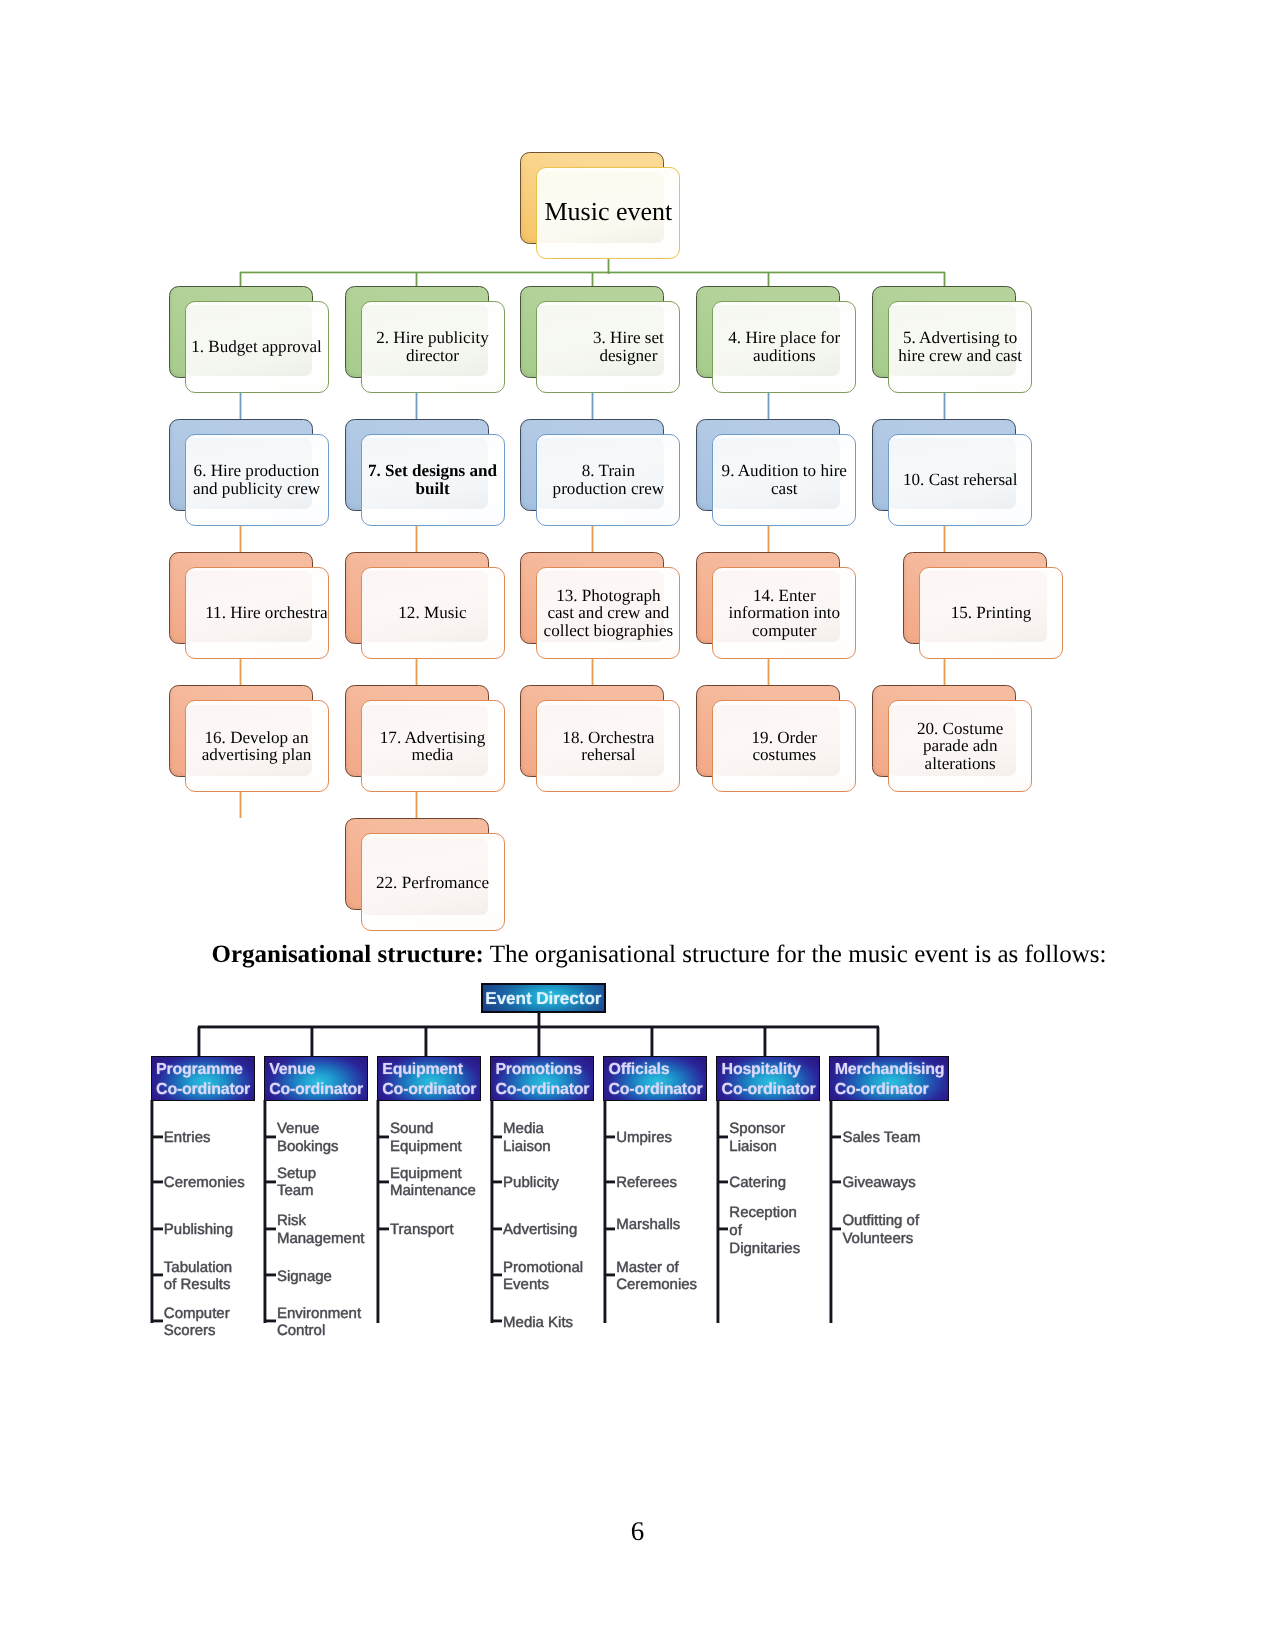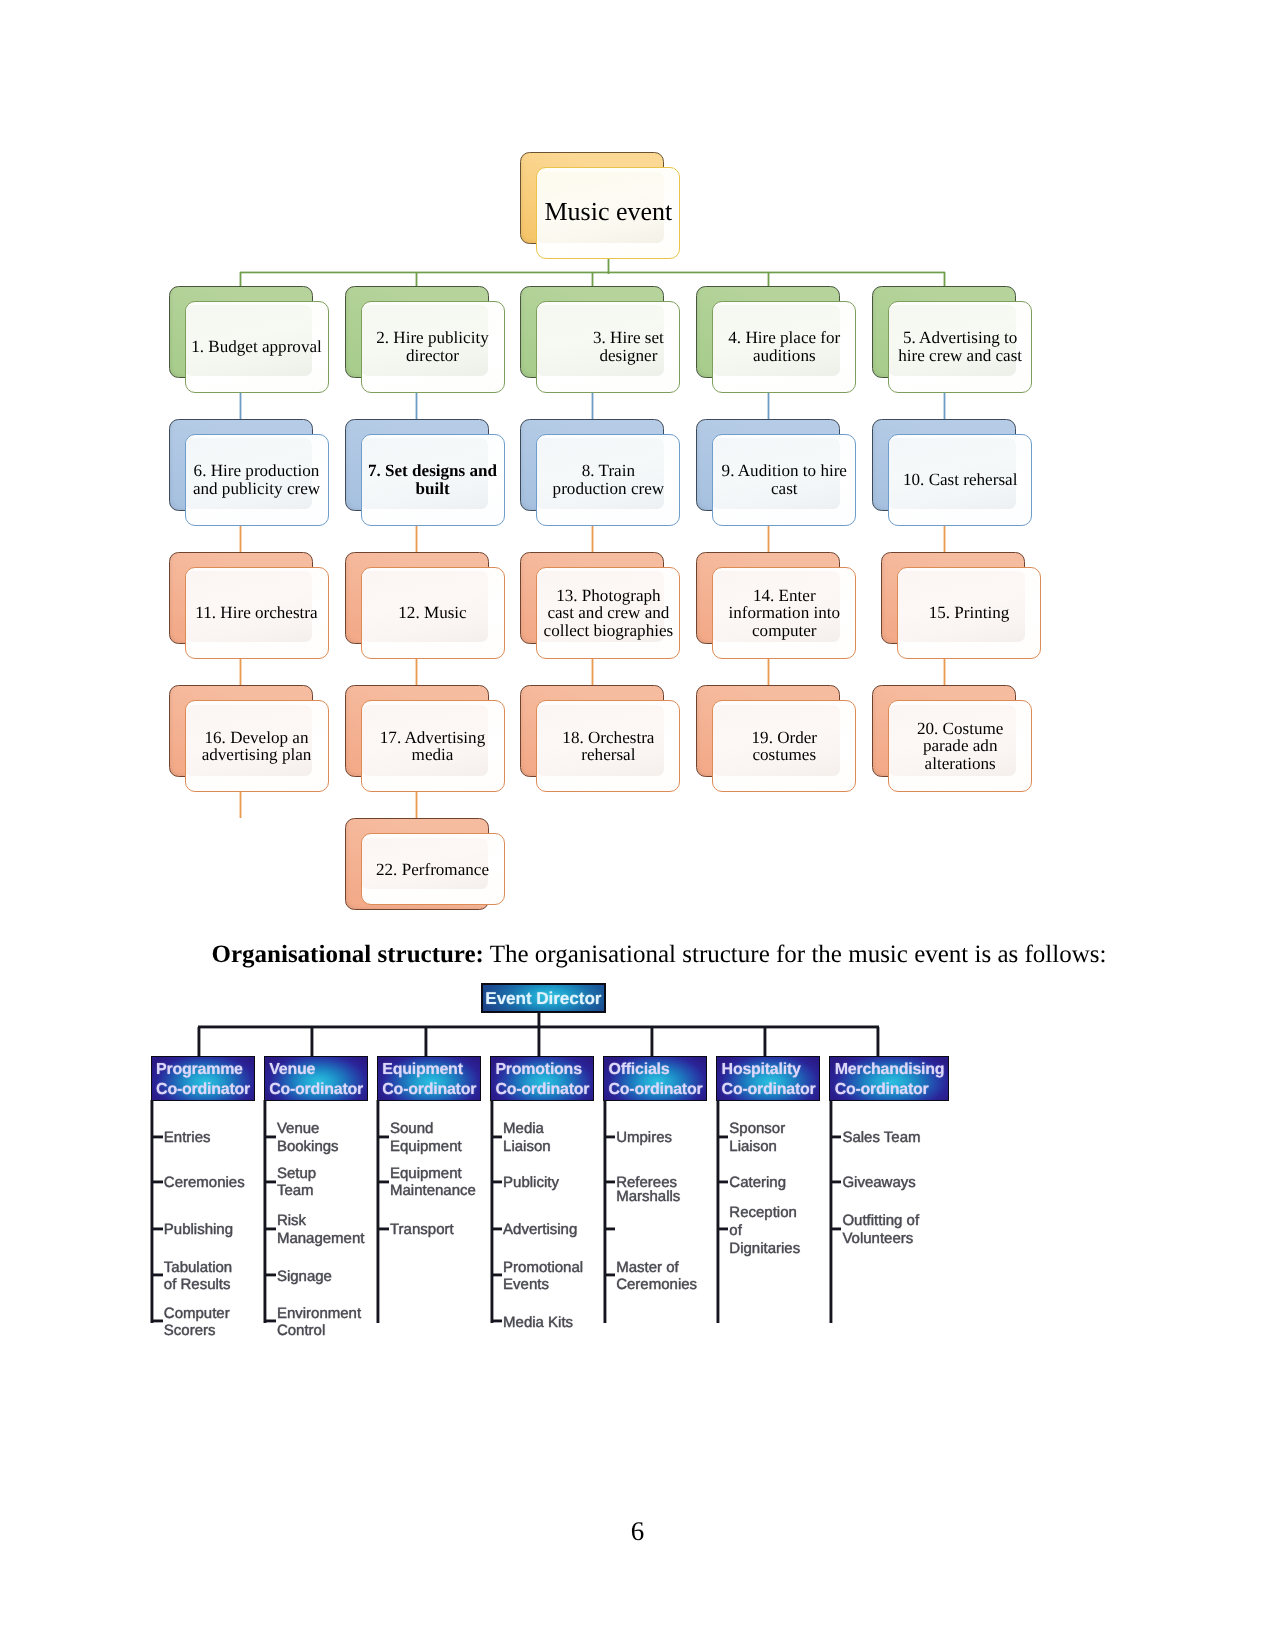--- a/index.html
+++ b/index.html
@@ -118,21 +118,21 @@
       </div>
       <div class="node" style="left: 872.2px; top: 418.7px; width: 160px; height: 107px;">
         <div class="back" style="left: 0px; top: 0px; width: 144px; height: 92px; background: linear-gradient(205deg, rgb(182, 204, 230) 0%, rgb(182, 204, 230) 30%, rgb(165, 192, 223) 100%); border: 1px solid rgb(60, 74, 92); box-shadow: rgba(0, 0, 0, 0.1) 2px -2px 4px -2px inset;"></div>
         <div class="front" style="left: 16px; top: 15px; width: 144px; height: 92px; background: linear-gradient(170deg, rgb(251, 253, 254) 0%, rgb(255, 255, 255) 62%, rgb(252, 253, 255) 100%); border: 1px solid rgb(110, 156, 203);">
           <div class="glow" style="background: linear-gradient(168deg, rgb(243, 247, 249) 0%, rgb(246, 249, 250) 44%, rgb(242, 246, 248) 74%, rgb(236, 240, 243) 100%);"></div>
           <div class="lbl">10. Cast rehersal</div>
         </div>
       </div>
       <div class="node" style="left: 168.5px; top: 551.9px; width: 160px; height: 107px;">
         <div class="back" style="left: 0px; top: 0px; width: 144px; height: 92px; background: linear-gradient(205deg, rgb(246, 188, 160) 0%, rgb(246, 188, 160) 30%, rgb(242, 168, 134) 100%); border: 1px solid rgb(112, 67, 47); box-shadow: rgba(0, 0, 0, 0.1) 2px -2px 4px -2px inset;"></div>
-        <div class="front" style="left: 16px; top: 15px; width: 144px; height: 92px; background: linear-gradient(170deg, rgb(255, 253, 252) 0%, rgb(255, 255, 255) 62%, rgb(255, 253, 251) 100%); border: 1px solid rgb(221, 139, 85);">
+        <div class="front" style="left: 16px; top: 15px; width: 144px; height: 92px; background: linear-gradient(170deg, rgb(255, 253, 252) 0%, rgb(255, 255, 255) 62%, rgb(255, 253, 251) 100%); border: 1px solid rgb(221, 139, 85); justify-content: flex-end;">
           <div class="glow" style="background: linear-gradient(168deg, rgb(251, 246, 243) 0%, rgb(253, 248, 245) 44%, rgb(250, 245, 242) 74%, rgb(244, 239, 235) 100%);"></div>
           <div class="lbl">11. Hire orchestra</div>
         </div>
       </div>
       <div class="node" style="left: 344.5px; top: 551.9px; width: 160px; height: 107px;">
         <div class="back" style="left: 0px; top: 0px; width: 144px; height: 92px; background: linear-gradient(205deg, rgb(246, 188, 160) 0%, rgb(246, 188, 160) 30%, rgb(242, 168, 134) 100%); border: 1px solid rgb(112, 67, 47); box-shadow: rgba(0, 0, 0, 0.1) 2px -2px 4px -2px inset;"></div>
         <div class="front" style="left: 16px; top: 15px; width: 144px; height: 92px; background: linear-gradient(170deg, rgb(255, 253, 252) 0%, rgb(255, 255, 255) 62%, rgb(255, 253, 251) 100%); border: 1px solid rgb(221, 139, 85);">
           <div class="glow" style="background: linear-gradient(168deg, rgb(251, 246, 243) 0%, rgb(253, 248, 245) 44%, rgb(250, 245, 242) 74%, rgb(244, 239, 235) 100%);"></div>
           <div class="lbl">12. Music</div>
         </div>
@@ -148,21 +148,21 @@
       </div>
       <div class="node" style="left: 696.3px; top: 551.9px; width: 160px; height: 107px;">
         <div class="back" style="left: 0px; top: 0px; width: 144px; height: 92px; background: linear-gradient(205deg, rgb(246, 188, 160) 0%, rgb(246, 188, 160) 30%, rgb(242, 168, 134) 100%); border: 1px solid rgb(112, 67, 47); box-shadow: rgba(0, 0, 0, 0.1) 2px -2px 4px -2px inset;"></div>
         <div class="front" style="left: 16px; top: 15px; width: 144px; height: 92px; background: linear-gradient(170deg, rgb(255, 253, 252) 0%, rgb(255, 255, 255) 62%, rgb(255, 253, 251) 100%); border: 1px solid rgb(221, 139, 85);">
           <div class="glow" style="background: linear-gradient(168deg, rgb(251, 246, 243) 0%, rgb(253, 248, 245) 44%, rgb(250, 245, 242) 74%, rgb(244, 239, 235) 100%);"></div>
           <div class="lbl">14. Enter
 information into
 computer</div>
         </div>
       </div>
-      <div class="node" style="left: 881px; top: 551.9px; width: 160px; height: 107px;">
+      <div class="node" style="left: 903px; top: 551.9px; width: 160px; height: 107px;">
         <div class="back" style="left: 0px; top: 0px; width: 144px; height: 92px; background: linear-gradient(205deg, rgb(246, 188, 160) 0%, rgb(246, 188, 160) 30%, rgb(242, 168, 134) 100%); border: 1px solid rgb(112, 67, 47); box-shadow: rgba(0, 0, 0, 0.1) 2px -2px 4px -2px inset;"></div>
         <div class="front" style="left: 16px; top: 15px; width: 144px; height: 92px; background: linear-gradient(170deg, rgb(255, 253, 252) 0%, rgb(255, 255, 255) 62%, rgb(255, 253, 251) 100%); border: 1px solid rgb(221, 139, 85);">
           <div class="glow" style="background: linear-gradient(168deg, rgb(251, 246, 243) 0%, rgb(253, 248, 245) 44%, rgb(250, 245, 242) 74%, rgb(244, 239, 235) 100%);"></div>
           <div class="lbl">15. Printing</div>
         </div>
       </div>
       <div class="node" style="left: 168.5px; top: 685.1px; width: 160px; height: 107px;">
         <div class="back" style="left: 0px; top: 0px; width: 144px; height: 92px; background: linear-gradient(205deg, rgb(246, 188, 160) 0%, rgb(246, 188, 160) 30%, rgb(242, 168, 134) 100%); border: 1px solid rgb(112, 67, 47); box-shadow: rgba(0, 0, 0, 0.1) 2px -2px 4px -2px inset;"></div>
         <div class="front" style="left: 16px; top: 15px; width: 144px; height: 92px; background: linear-gradient(170deg, rgb(255, 253, 252) 0%, rgb(255, 255, 255) 62%, rgb(255, 253, 251) 100%); border: 1px solid rgb(221, 139, 85);">
           <div class="glow" style="background: linear-gradient(168deg, rgb(251, 246, 243) 0%, rgb(253, 248, 245) 44%, rgb(250, 245, 242) 74%, rgb(244, 239, 235) 100%);"></div>
@@ -198,21 +198,21 @@
         <div class="back" style="left: 0px; top: 0px; width: 144px; height: 92px; background: linear-gradient(205deg, rgb(246, 188, 160) 0%, rgb(246, 188, 160) 30%, rgb(242, 168, 134) 100%); border: 1px solid rgb(112, 67, 47); box-shadow: rgba(0, 0, 0, 0.1) 2px -2px 4px -2px inset;"></div>
         <div class="front" style="left: 16px; top: 15px; width: 144px; height: 92px; background: linear-gradient(170deg, rgb(255, 253, 252) 0%, rgb(255, 255, 255) 62%, rgb(255, 253, 251) 100%); border: 1px solid rgb(221, 139, 85);">
           <div class="glow" style="background: linear-gradient(168deg, rgb(251, 246, 243) 0%, rgb(253, 248, 245) 44%, rgb(250, 245, 242) 74%, rgb(244, 239, 235) 100%);"></div>
           <div class="lbl">20. Costume
 parade adn
 alterations</div>
         </div>
       </div>
       <div class="node" style="left: 344.5px; top: 818.3px; width: 160px; height: 107px;">
         <div class="back" style="left: 0px; top: 0px; width: 144px; height: 92px; background: linear-gradient(205deg, rgb(246, 188, 160) 0%, rgb(246, 188, 160) 30%, rgb(242, 168, 134) 100%); border: 1px solid rgb(112, 67, 47); box-shadow: rgba(0, 0, 0, 0.1) 2px -2px 4px -2px inset;"></div>
-        <div class="front" style="left: 16px; top: 15px; width: 144px; height: 72px; background: linear-gradient(170deg, rgb(255, 253, 252) 0%, rgb(255, 255, 255) 62%, rgb(255, 253, 251) 100%); border: 1px solid rgb(221, 139, 85);">
+        <div class="front" style="left: 16px; top: 15px; width: 144px; height: 98px; background: linear-gradient(170deg, rgb(255, 253, 252) 0%, rgb(255, 255, 255) 62%, rgb(255, 253, 251) 100%); border: 1px solid rgb(221, 139, 85);">
           <div class="glow" style="background: linear-gradient(168deg, rgb(251, 246, 243) 0%, rgb(253, 248, 245) 44%, rgb(250, 245, 242) 74%, rgb(244, 239, 235) 100%);"></div>
           <div class="lbl">22. Perfromance</div>
         </div>
       </div>
       <div style="position: absolute; left: 606.9px; top: 259.2px; width: 3px; height: 14.4px; background: rgb(111, 159, 74); transform: scaleX(0.6); transform-origin: center center;"></div>
       <div style="position: absolute; left: 239.7px; top: 271.4px; width: 705.3px; height: 2.8px; background: rgb(111, 159, 74); transform: scaleY(0.571429); transform-origin: center center;"></div>
       <div style="position: absolute; left: 239px; top: 272px; width: 3px; height: 13.5px; background: rgb(111, 159, 74); transform: scaleX(0.6); transform-origin: center center;"></div>
       <div style="position: absolute; left: 415px; top: 272px; width: 3px; height: 13.5px; background: rgb(111, 159, 74); transform: scaleX(0.6); transform-origin: center center;"></div>
       <div style="position: absolute; left: 590.9px; top: 272px; width: 3px; height: 13.5px; background: rgb(111, 159, 74); transform: scaleX(0.6); transform-origin: center center;"></div>
       <div style="position: absolute; left: 766.8px; top: 272px; width: 3px; height: 13.5px; background: rgb(111, 159, 74); transform: scaleX(0.6); transform-origin: center center;"></div>
@@ -306,21 +306,21 @@
       <div class="oitem" style="left: 503.1px; top: 1321px;">Media Kits</div>
       <div style="position: absolute; left: 649.7px; top: 1027.1px; width: 3.6px; height: 29.5px; background: rgb(21, 21, 31); transform: scaleX(0.722222); transform-origin: center center;"></div>
       <div class="ohdr" style="left: 603px; top: 1055.6px; width: 104px; height: 45.5px; background: radial-gradient(58% 78% at 52% 58%, rgb(43, 192, 224) 0%, rgb(34, 163, 210) 22%, rgb(28, 124, 192) 42%, rgb(36, 73, 173) 64%, rgb(42, 36, 152) 82%, rgb(42, 26, 134) 100%); white-space: pre-line;">Officials
 Co-ordinator</div>
       <div style="position: absolute; left: 602.6px; top: 1100.1px; width: 3.6px; height: 222.5px; background: rgb(21, 21, 31); transform: scaleX(0.722222); transform-origin: center center;"></div>
       <div style="position: absolute; left: 605.6px; top: 1134.95px; width: 9.5px; height: 3.5px; background: rgb(21, 21, 31); transform: scaleY(0.714286); transform-origin: center center;"></div>
       <div class="oitem" style="left: 616.2px; top: 1136.7px;">Umpires</div>
       <div style="position: absolute; left: 605.6px; top: 1179.65px; width: 9.5px; height: 3.5px; background: rgb(21, 21, 31); transform: scaleY(0.714286); transform-origin: center center;"></div>
       <div class="oitem" style="left: 616.2px; top: 1181.4px;">Referees</div>
       <div style="position: absolute; left: 605.6px; top: 1227.15px; width: 9.5px; height: 3.5px; background: rgb(21, 21, 31); transform: scaleY(0.714286); transform-origin: center center;"></div>
-      <div class="oitem" style="left: 616.2px; top: 1173px; margin-top: 24px;">Marshalls</div>
+      <div class="oitem" style="left: 616.2px; top: 1201px; margin-top: 24px;">Marshalls</div>
       <div style="position: absolute; left: 605.6px; top: 1273.25px; width: 9.5px; height: 3.5px; background: rgb(21, 21, 31); transform: scaleY(0.714286); transform-origin: center center;"></div>
       <div class="oitem" style="left: 616.2px; top: 1275px;">Master of
 Ceremonies</div>
       <div style="position: absolute; left: 762.8px; top: 1027.1px; width: 3.6px; height: 29.5px; background: rgb(21, 21, 31); transform: scaleX(0.722222); transform-origin: center center;"></div>
       <div class="ohdr" style="left: 716.1px; top: 1055.6px; width: 104px; height: 45.5px; background: radial-gradient(58% 78% at 52% 58%, rgb(43, 192, 224) 0%, rgb(34, 163, 210) 22%, rgb(28, 124, 192) 42%, rgb(36, 73, 173) 64%, rgb(42, 36, 152) 82%, rgb(42, 26, 134) 100%); white-space: pre-line;">Hospitality
 Co-ordinator</div>
       <div style="position: absolute; left: 715.7px; top: 1100.1px; width: 3.6px; height: 222.5px; background: rgb(21, 21, 31); transform: scaleX(0.722222); transform-origin: center center;"></div>
       <div style="position: absolute; left: 718.7px; top: 1134.95px; width: 9.5px; height: 3.5px; background: rgb(21, 21, 31); transform: scaleY(0.714286); transform-origin: center center;"></div>
       <div class="oitem" style="left: 729.3px; top: 1136.7px;">Sponsor
 Liaison</div>

